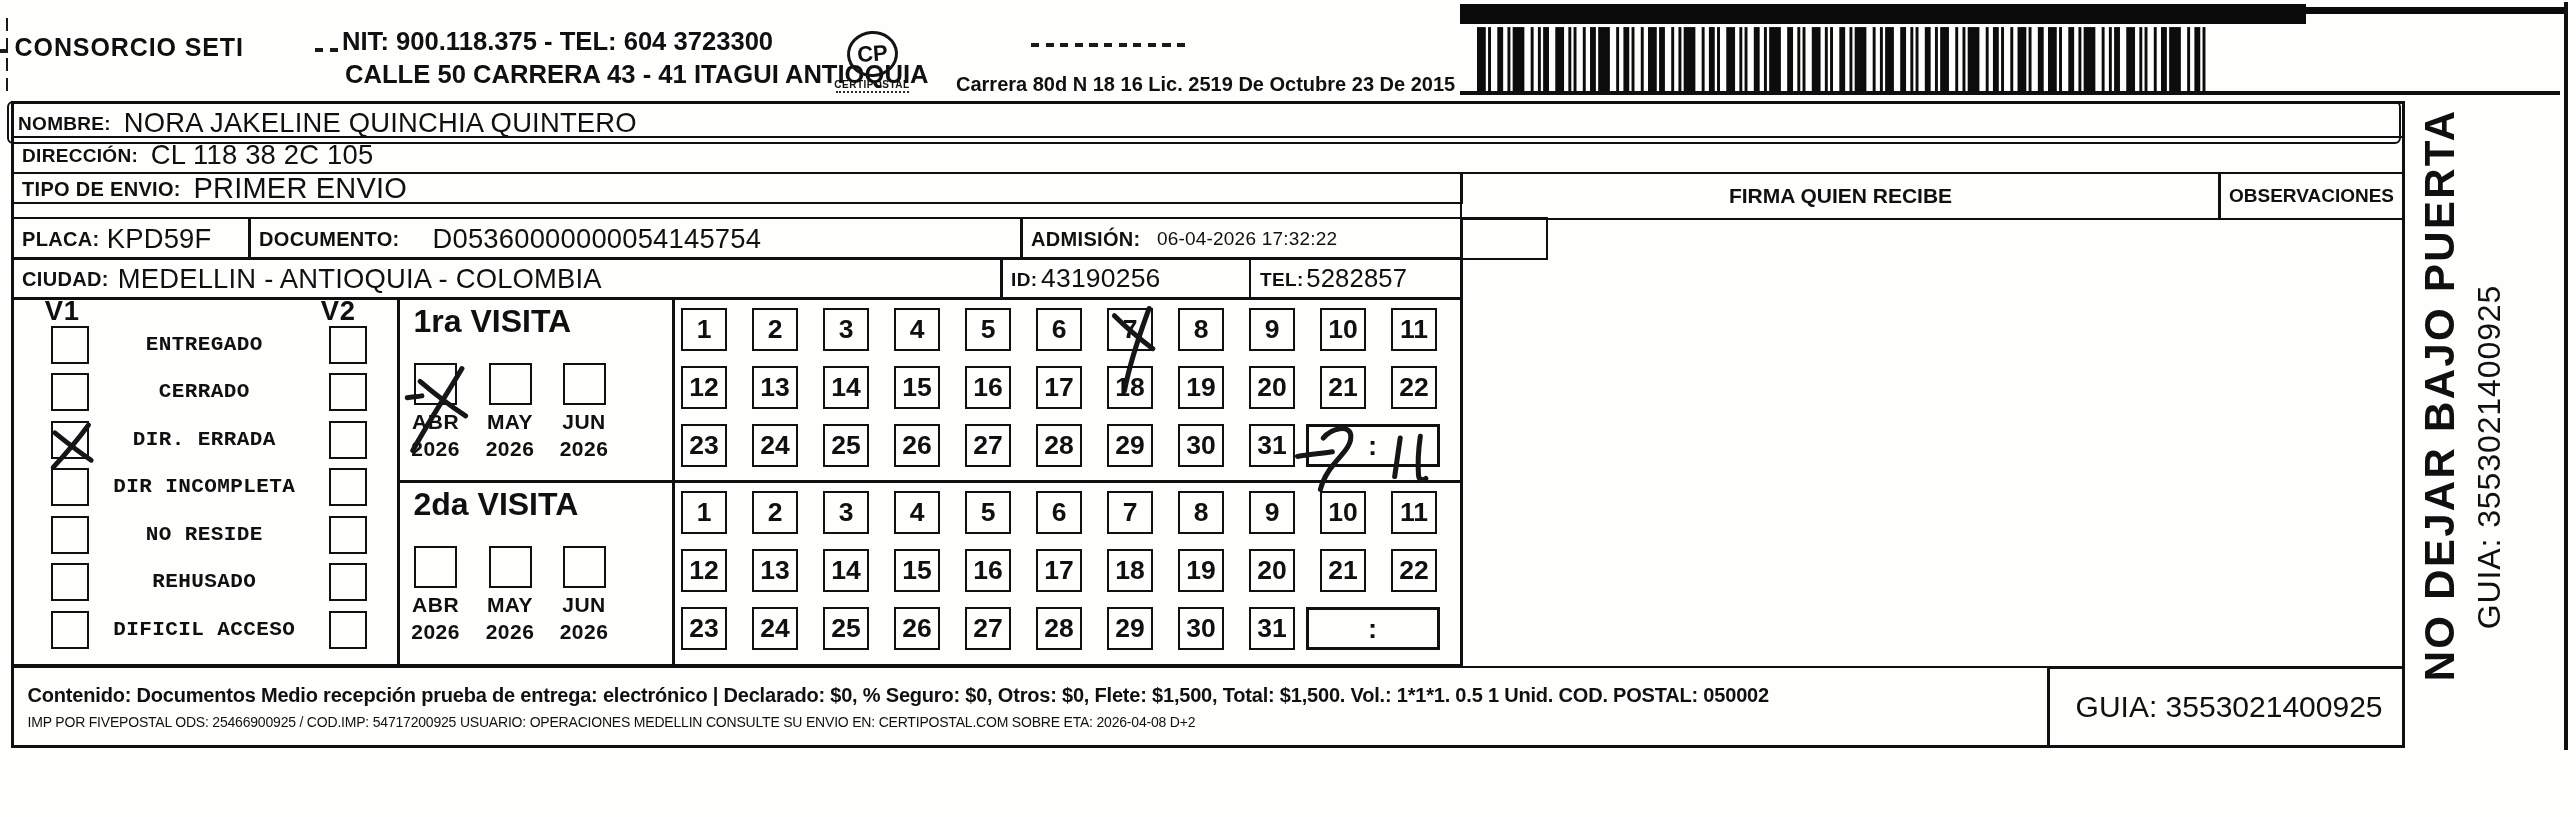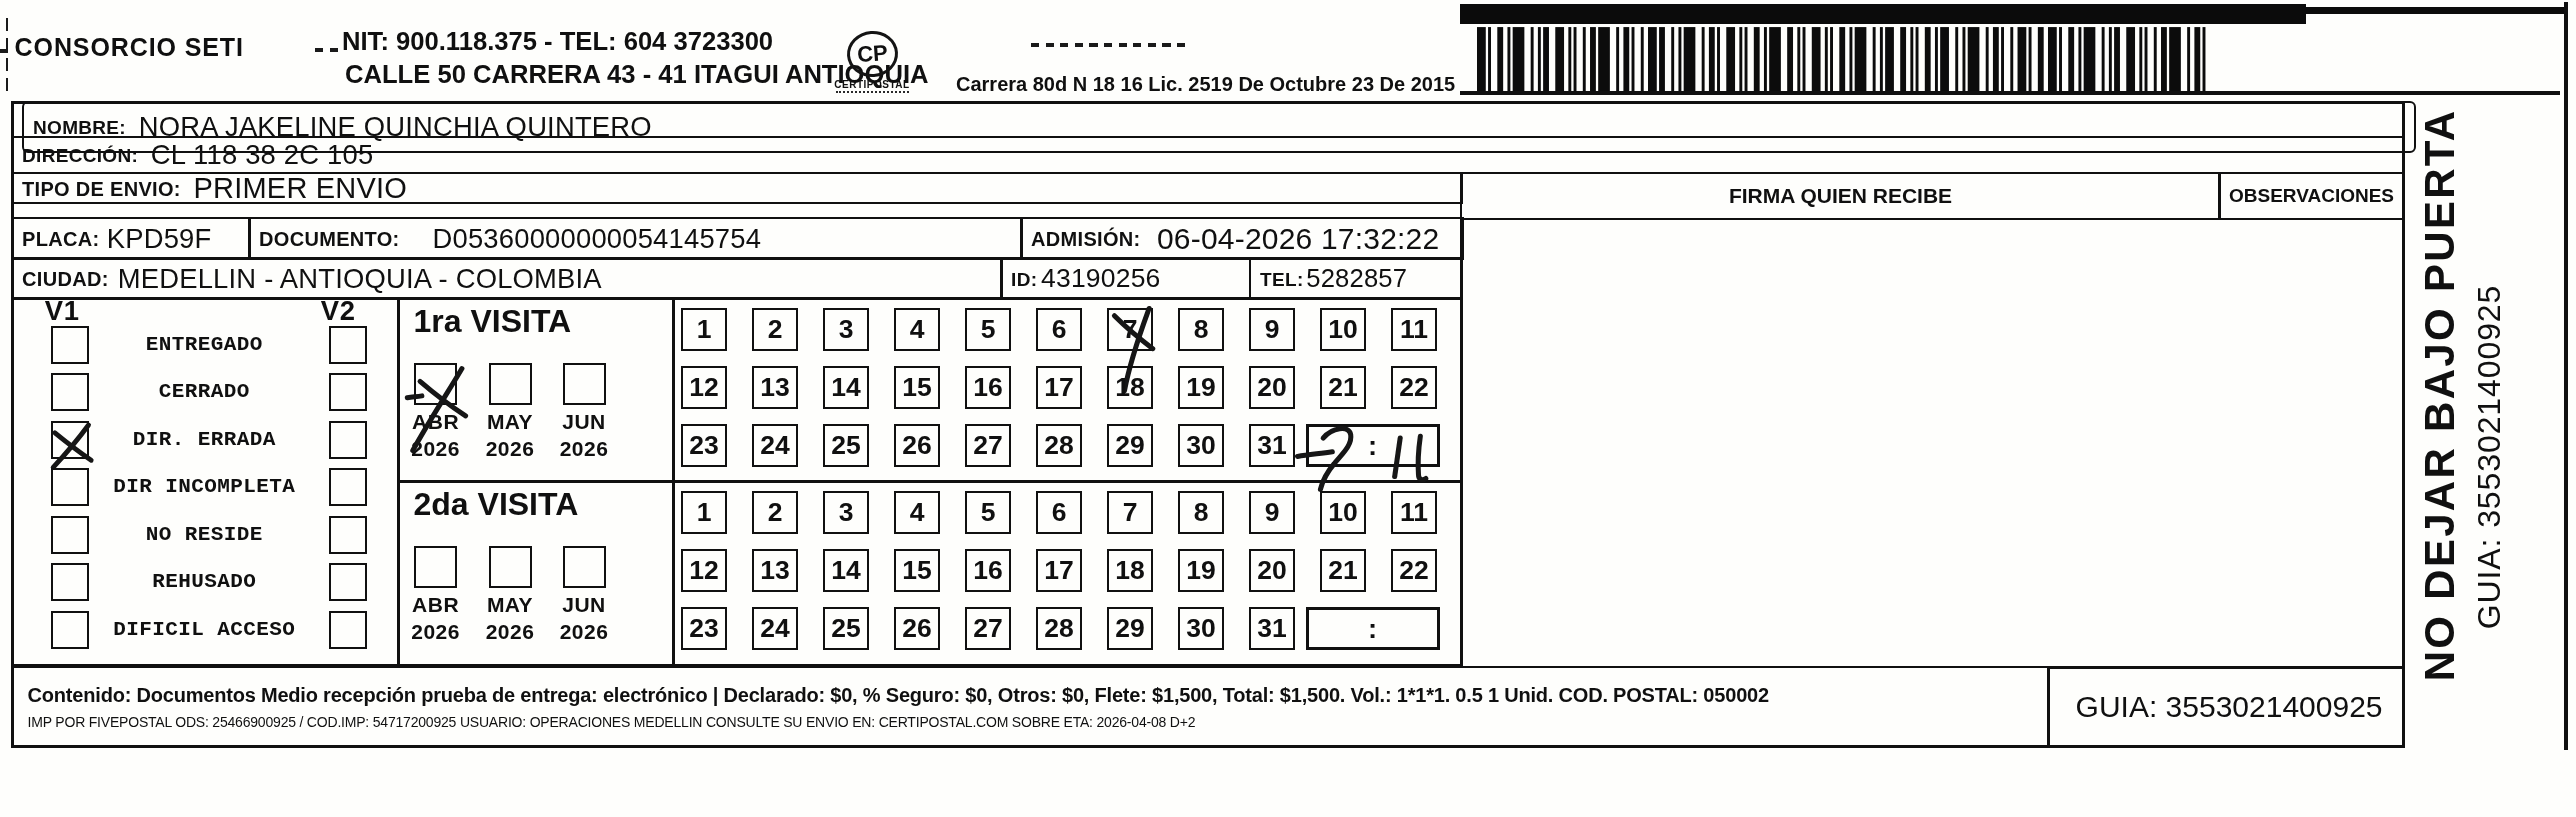--- a/index.html
+++ b/index.html
@@ -171,21 +171,21 @@
         <rect x="748.0" y="0" width="6.4" height="70" fill="#0c0c0c"></rect>
         <rect x="756.9" y="0" width="12.8" height="70" fill="#0c0c0c"></rect>
         <rect x="776.6" y="0" width="3.2" height="70" fill="#0c0c0c"></rect>
         <rect x="784.5" y="0" width="6.4" height="70" fill="#0c0c0c"></rect>
         <rect x="793.4" y="0" width="3.2" height="70" fill="#0c0c0c"></rect>
       </svg></div>
   <div class="hl" style="left:1460px;top:91px;width:1100px;height:3.7px;"></div>
 
   <div class="frame" style="left:11px;top:101px;width:2394px;height:647px;"></div>
 
-  <div class="cell" style="left:22px;top:101px;width:2394px;height:52px;border-radius:6px;">
+  <div class="cell" style="left:7px;top:101px;width:2394px;height:43px;border-radius:6px;">
     <span class="lbl">NOMBRE:</span>
     <span class="val">NORA JAKELINE QUINCHIA QUINTERO</span>
   </div>
   <div class="cell" style="left:11px;top:136px;width:2394px;height:38px;">
     <span class="lbl">DIRECCIÓN:</span>
     <span class="val">CL 118 38 2C 105</span>
   </div>
 
   <div class="cell" style="left:11px;top:172px;width:1452px;height:32px;">
     <span class="lbl" style="font-size:20px;">TIPO DE ENVIO:</span>
@@ -199,23 +199,23 @@
   </div>
 
   <div class="cell" style="left:11px;top:217px;width:240px;height:43px;gap:7.3px;">
     <span class="lbl" style="font-size:20px;">PLACA:</span>
     <span class="val">KPD59F</span>
   </div>
   <div class="cell" style="left:248px;top:217px;width:775px;height:43px;gap:33px;">
     <span class="lbl" style="font-size:20px;">DOCUMENTO:</span>
     <span class="val">D05360000000054145754</span>
   </div>
-  <div class="cell" style="left:1020px;top:217px;width:444px;height:43px;gap:16.5px;">
+  <div class="cell" style="left:1020px;top:217px;width:528px;height:43px;gap:16.5px;">
     <span class="lbl" style="font-size:20px;">ADMISIÓN:</span>
-    <span class="val" style="font-size:30px;">06-04-2026 17:32:22</span>
+    <span class="val" style="font-size:19px;">06-04-2026 17:32:22</span>
   </div>
 
   <div class="cell" style="left:11px;top:257px;width:992px;height:43px;gap:9.1px;">
     <span class="lbl" style="font-size:20px;">CIUDAD:</span>
     <span class="val">MEDELLIN - ANTIOQUIA - COLOMBIA</span>
   </div>
   <div class="cell" style="left:1000px;top:257px;width:251px;height:43px;gap:3.7px;">
     <span class="lbl">ID:</span>
     <span class="val" style="font-size:26.5px;">43190256</span>
   </div>

